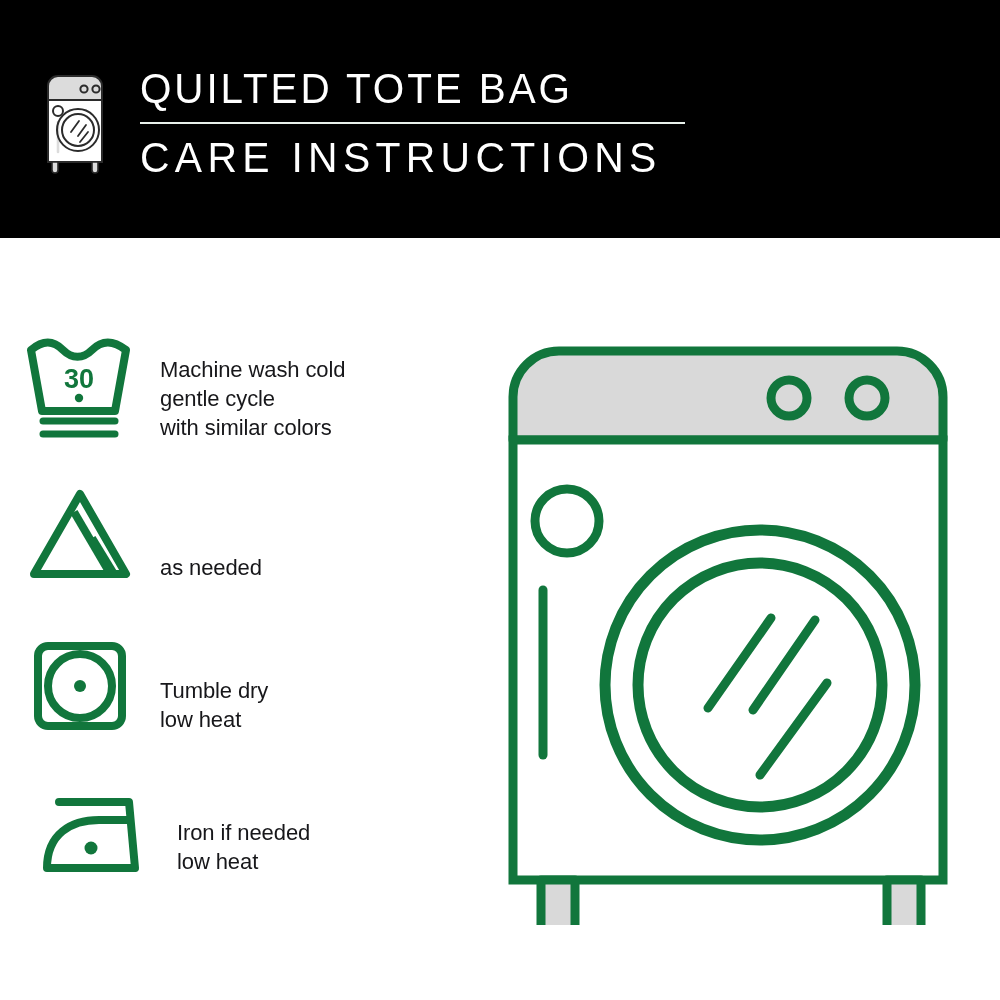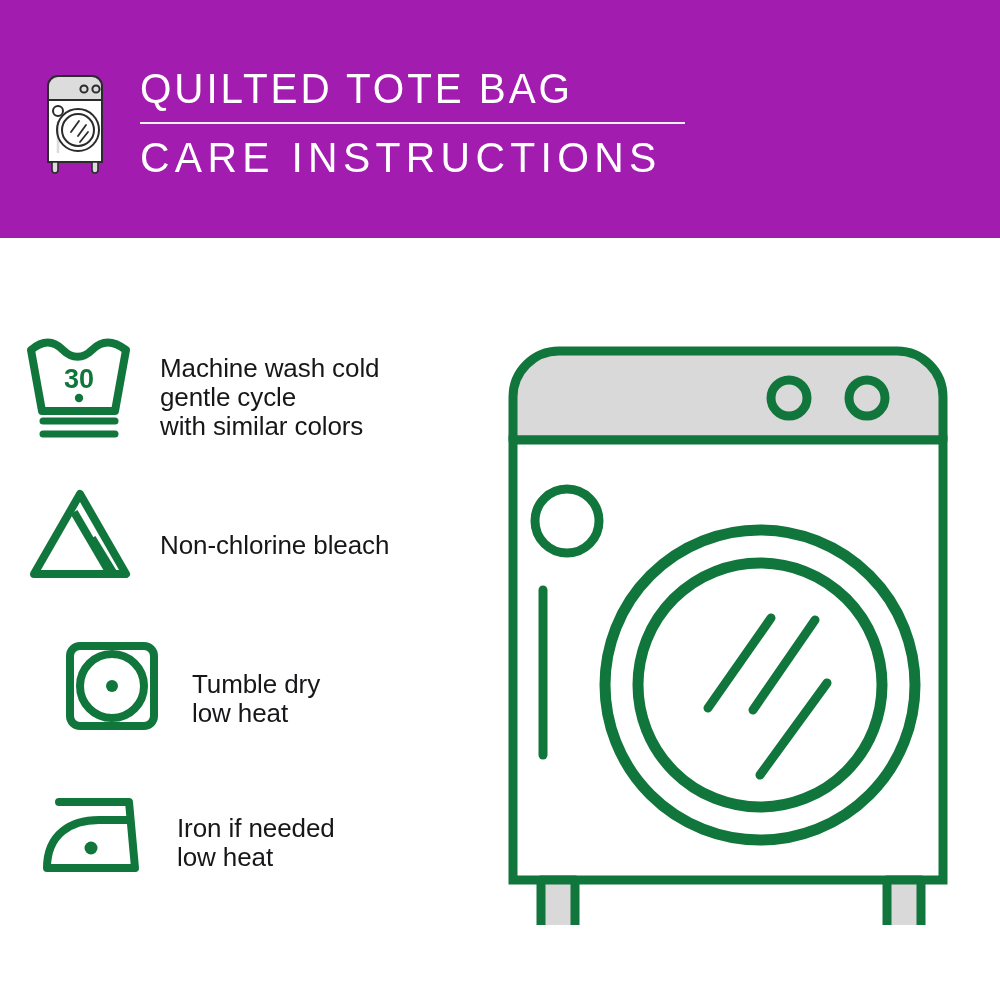--- a/index.html
+++ b/index.html
@@ -22,21 +22,21 @@
     background: #ffffff;
   }
 
   
   #header {
     position: absolute;
     left: 0;
     top: 0;
     width: 1000px;
     height: 238px;
-    background: #a21caf;
+    background: #000000;
     box-sizing: border-box;
   }
 
   #header-logo {
     position: absolute;
     left: 44px;
     top: 66px;
     width: 62px;
     height: 108px;
   }
@@ -87,44 +87,44 @@
     top: 238px;
     width: 470px;
     height: 762px;
   }
 
   .care-row {
     position: absolute;
     left: 0;
     width: 470px;
     display: flex;
-    align-items: center;
+    align-items: flex-end;
   }
 
   .care-icon-wrap {
     width: 160px;
     min-width: 160px;
     display: flex;
     justify-content: center;
     align-items: center;
   }
 
   .care-text {
     color: #17171a;
     font-family: "Liberation Sans", sans-serif;
-    font-size: 26px;
+    font-size: 22px;
     font-weight: 400;
     line-height: 29px;
     letter-spacing: -0.1px;
     padding-top: 2px;
   }
 
   #row-wash   { top: 100px;  }
   #row-bleach { top: 248px;  }
-  #row-dry    { top: 400px; padding-left: 32px;  }
+  #row-dry    { top: 400px;  }
   #row-iron   { top: 552px; margin-left: 17px;  }
 
   #row-wash   .care-icon-wrap { height: 104px; }
   #row-bleach .care-icon-wrap { height: 96px;  }
   #row-dry    .care-icon-wrap { height: 96px;  }
   #row-iron   .care-icon-wrap { height: 86px;  }
 
   #row-wash   .care-text { padding-top: 14px; }
   #row-bleach .care-text { padding-top: 22px; }
   #row-dry    .care-text { padding-top: 26px; }
@@ -214,21 +214,21 @@
 
           <path d="M56 8 L 102 88 L 10 88 Z" fill="none" stroke="#11763c" stroke-width="8" stroke-linejoin="round"></path>
 
           <line x1="50" y1="26" x2="84" y2="84" stroke="#11763c" stroke-width="8" stroke-linecap="butt"></line>
           <line x1="64" y1="50" x2="84" y2="84" stroke="#11763c" stroke-width="0" stroke-linecap="butt"></line>
           <line x1="72" y1="56" x2="90" y2="86" stroke="#11763c" stroke-width="0"></line>
           <path d="M68 52 L 90 88" fill="none" stroke="#11763c" stroke-width="8" stroke-linecap="butt"></path>
         </svg>
       </div>
       <div class="care-text">
-        <div>Non-chlorine bleach</div>
+        <div>as needed</div>
       </div>
     </div>
 
     <div class="care-row" id="row-dry">
       <div class="care-icon-wrap">
         <svg width="100" height="96" viewBox="0 0 100 96" xmlns="http://www.w3.org/2000/svg">
           <rect x="8" y="8" width="84" height="80" rx="10" ry="10" fill="none" stroke="#11763c" stroke-width="8"></rect>
           <circle cx="50" cy="48" r="32" fill="none" stroke="#11763c" stroke-width="8"></circle>
           <circle cx="50" cy="48" r="6" fill="#11763c"></circle>
         </svg>

